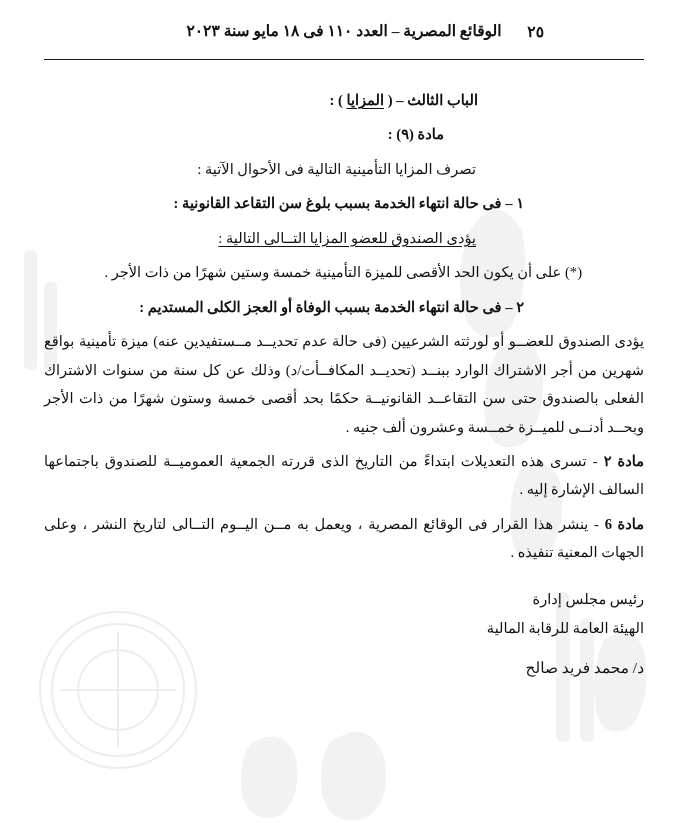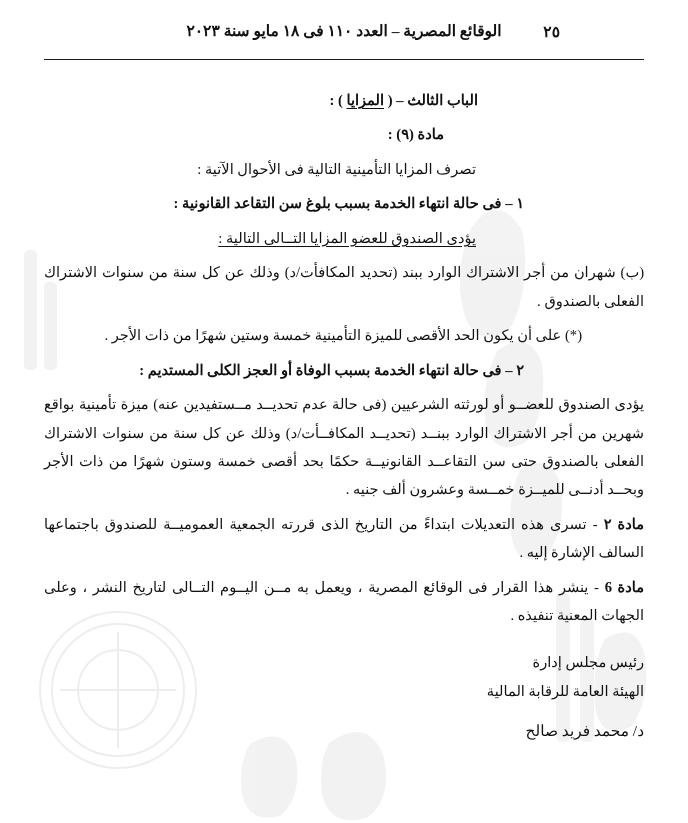--- a/index.html
+++ b/index.html
@@ -46,21 +46,21 @@
     height: 34px;
     font-size: 15.5px;
     font-weight: 700;
     letter-spacing: 0;
   }
   .runhead .title {
     white-space: nowrap;
   }
   .runhead .folio {
     position: absolute;
-    right: 84px;
+    right: 100px;
     top: 1px;
     font-size: 15.5px;
     font-weight: 700;
   }
   .rule {
     height: 0;
     border-top: 1.6px solid #1b1b1b;
     margin: 3px 0 26px 0;
   }
 
@@ -142,21 +142,20 @@
     <p class="heading-line"><span class="b">الباب الثالث – ( </span><span class="b u">المزايا</span><span class="b"> ) :</span></p>
 
     <p class="b indent-1">مادة (٩) :</p>
 
     <p class="indent-2">تصرف المزايا التأمينية التالية فى الأحوال الآتية :</p>
 
     <p class="b indent-3">١ – فى حالة انتهاء الخدمة بسبب بلوغ سن التقاعد القانونية :</p>
 
     <p class="indent-2 u">يؤدى الصندوق للعضو المزايا التــالى التالية :</p>
 
-    <p class="para">(ب) شهران من أجر الاشتراك الوارد ببند (تحديد المكافأت/د) وذلك عن كل سنة من سنوات الاشتراك الفعلى بالصندوق .</p>
 
     <p class="indent-star">(*) على أن يكون الحد الأقصى للميزة التأمينية خمسة وستين شهرًا من ذات الأجر .</p>
 
     <p class="b indent-3">٢ – فى حالة انتهاء الخدمة بسبب الوفاة أو العجز الكلى المستديم :</p>
 
     <p class="para">يؤدى الصندوق للعضــو أو لورثته الشرعيين (فى حالة عدم تحديــد مــستفيدين عنه) ميزة تأمينية بواقع شهرين من أجر الاشتراك الوارد ببنــد (تحديــد المكافــأت/د) وذلك عن كل سنة من سنوات الاشتراك الفعلى بالصندوق حتى سن التقاعــد القانونيــة حكمًا بحد أقصى خمسة وستون شهرًا من ذات الأجر وبحــد أدنــى للميــزة خمــسة وعشرون ألف جنيه .</p>
 
     <p class="para"><span class="b">مادة ٢</span><span> - تسرى هذه التعديلات ابتداءً من التاريخ الذى قررته الجمعية العموميــة للصندوق باجتماعها السالف الإشارة إليه .</span></p>
 
     <p class="para"><span class="b">مادة 6</span><span> - ينشر هذا القرار فى الوقائع المصرية ، ويعمل به مــن اليــوم التــالى لتاريخ النشر ، وعلى الجهات المعنية تنفيذه .</span></p>

